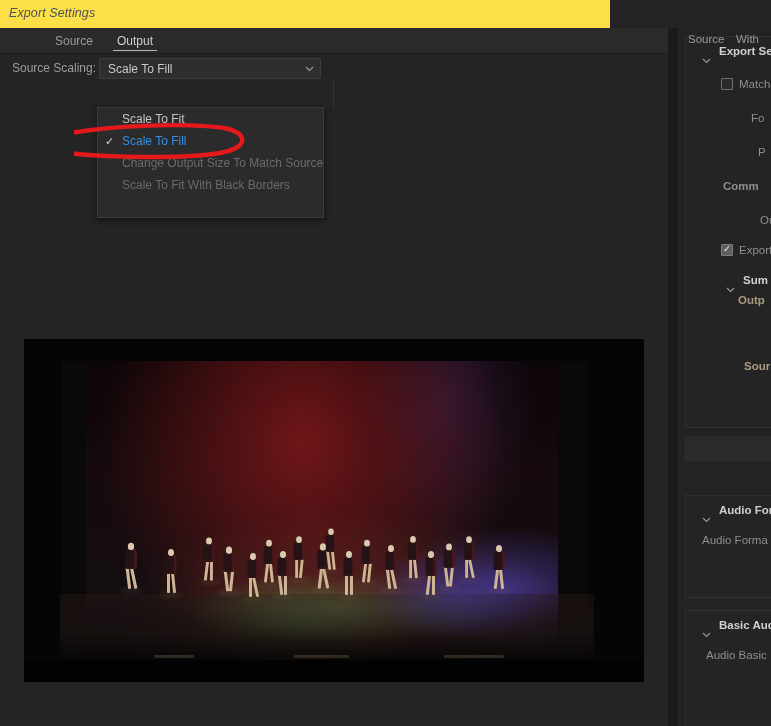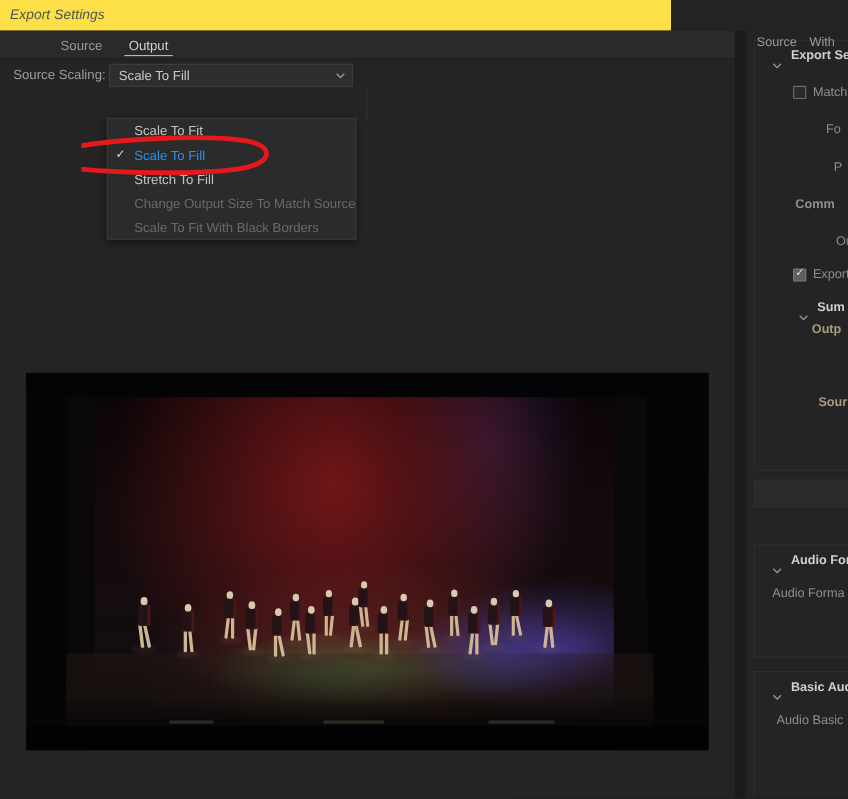--- a/index.html
+++ b/index.html
@@ -401,21 +401,20 @@
         </div>
       <div class="footlight" style="left:130px;width:40px;"></div>
       <div class="footlight" style="left:270px;width:55px;"></div>
       <div class="footlight" style="left:420px;width:60px;"></div>
       <div class="bot-mask"></div>
     </div>
 
     <div class="dropdown" id="dropdown">
         <div class="dd-item"><span>Scale To Fit</span></div>
         <div class="dd-item selected"><span class="dd-check">✓</span><span>Scale To Fill</span></div>
-        <div class="dd-item"><span>Stretch To Fill</span></div>
         <div class="dd-item disabled"><span>Change Output Size To Match Source</span></div>
         <div class="dd-item disabled"><span>Scale To Fit With Black Borders</span></div>
       </div>
 
     <div class="annot">
       <svg width="180" height="44" viewBox="0 0 180 44">
         <path d="M -14 17 C 30 8, 110 4, 150 10 C 176 15, 174 30, 146 35 C 110 41, 30 40, -16 34" fill="none" stroke="#e4191c" stroke-width="4.4" stroke-linecap="round"></path>
       </svg>
     </div>
   </div>

